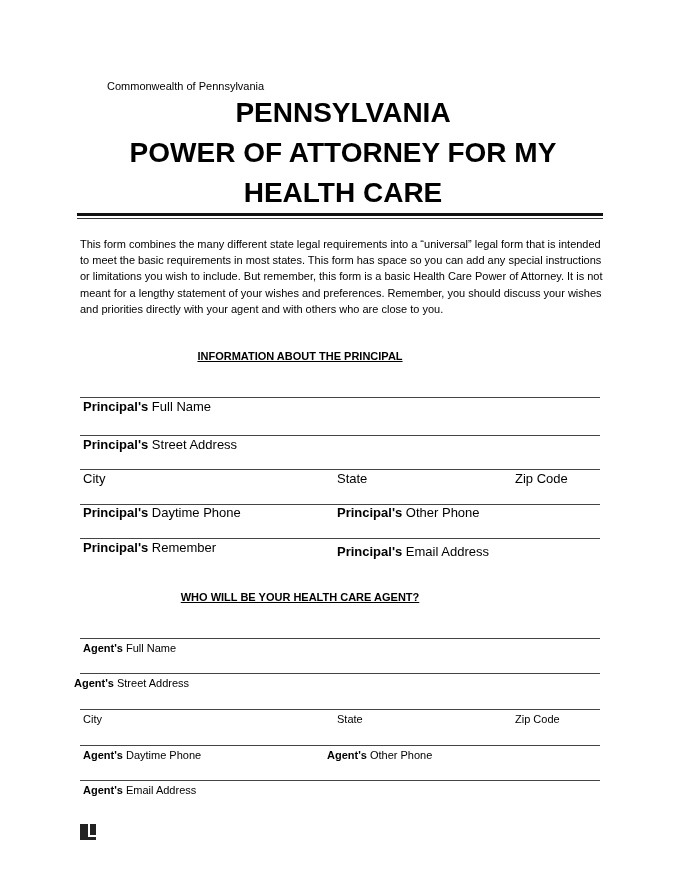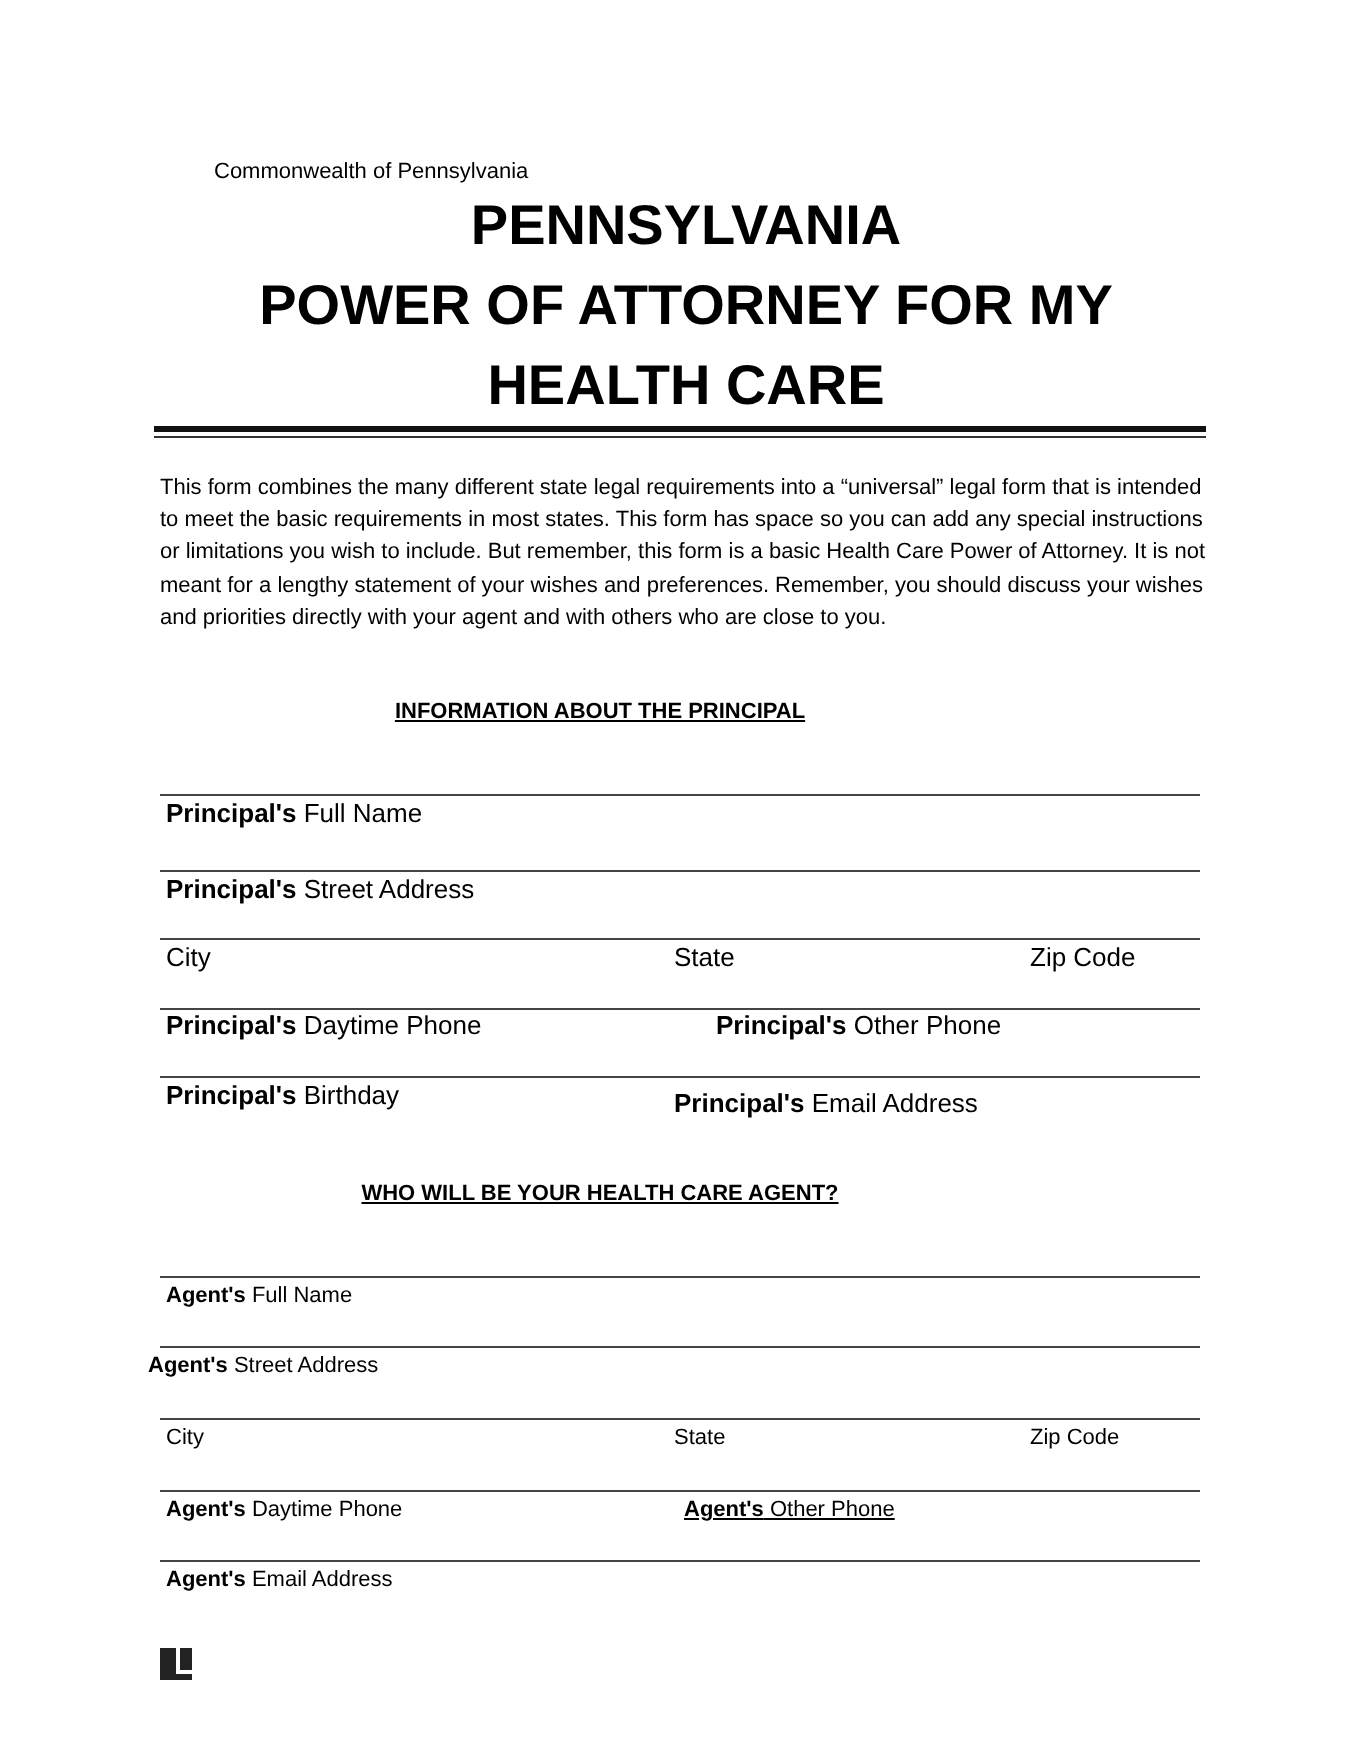--- a/index.html
+++ b/index.html
@@ -88,42 +88,42 @@
 <div class="abs field-line" style="top:435px;"></div>
 <div class="abs field-label" style="left:83px; top:439px;"><b>Principal's</b><span> Street Address</span></div>
 
 <div class="abs field-line" style="top:469px;"></div>
 <div class="abs field-label" style="left:83px; top:473px;"><span>City</span></div>
 <div class="abs field-label" style="left:337px; top:473px;"><span>State</span></div>
 <div class="abs field-label" style="left:515px; top:473px;"><span>Zip Code</span></div>
 
 <div class="abs field-line" style="top:504px;"></div>
 <div class="abs field-label" style="left:83px; top:507px;"><b>Principal's</b><span> Daytime Phone</span></div>
-<div class="abs field-label" style="left:337px; top:507px;margin-left:21px;"><b>Principal's</b><span> Other Phone</span></div>
+<div class="abs field-label" style="left:337px; top:507px;"><b>Principal's</b><span> Other Phone</span></div>
 
 <div class="abs field-line" style="top:538px;"></div>
-<div class="abs field-label" style="left:83px; top:542px;"><b>Principal's</b><span> Birthday</span></div>
+<div class="abs field-label" style="left:83px; top:542px;"><b>Principal's</b><span> Remember</span></div>
 <div class="abs field-label" style="left:337px; top:546px;"><b>Principal's</b><span> Email Address</span></div>
 
 <div class="abs section-heading" style="top:591px;">WHO WILL BE YOUR HEALTH CARE AGENT?</div>
 
 <div class="abs field-line" style="top:638px;"></div>
 <div class="abs field-label agent" style="left:83px; top:642px;"><b>Agent's</b><span> Full Name</span></div>
 
 <div class="abs field-line" style="top:673px;"></div>
 <div class="abs field-label agent" style="left:74px; top:677px;"><b>Agent's</b><span> Street Address</span></div>
 
 <div class="abs field-line" style="top:709px;"></div>
 <div class="abs field-label agent" style="left:83px; top:713px;"><span>City</span></div>
 <div class="abs field-label agent" style="left:337px; top:713px;"><span>State</span></div>
 <div class="abs field-label agent" style="left:515px; top:713px;"><span>Zip Code</span></div>
 
 <div class="abs field-line" style="top:745px;"></div>
 <div class="abs field-label agent" style="left:83px; top:749px;"><b>Agent's</b><span> Daytime Phone</span></div>
-<div class="abs field-label agent" style="left:342px; top:749px;text-decoration:underline;"><b>Agent's</b><span> Other Phone</span></div>
+<div class="abs field-label agent" style="left:327px; top:749px;"><b>Agent's</b><span> Other Phone</span></div>
 
 <div class="abs field-line" style="top:780px;"></div>
 <div class="abs field-label agent" style="left:83px; top:784px;"><b>Agent's</b><span> Email Address</span></div>
 
 <div class="abs logo">
   <div class="lv"></div>
   <div class="lh"></div>
 </div>
 
 </body></html>

